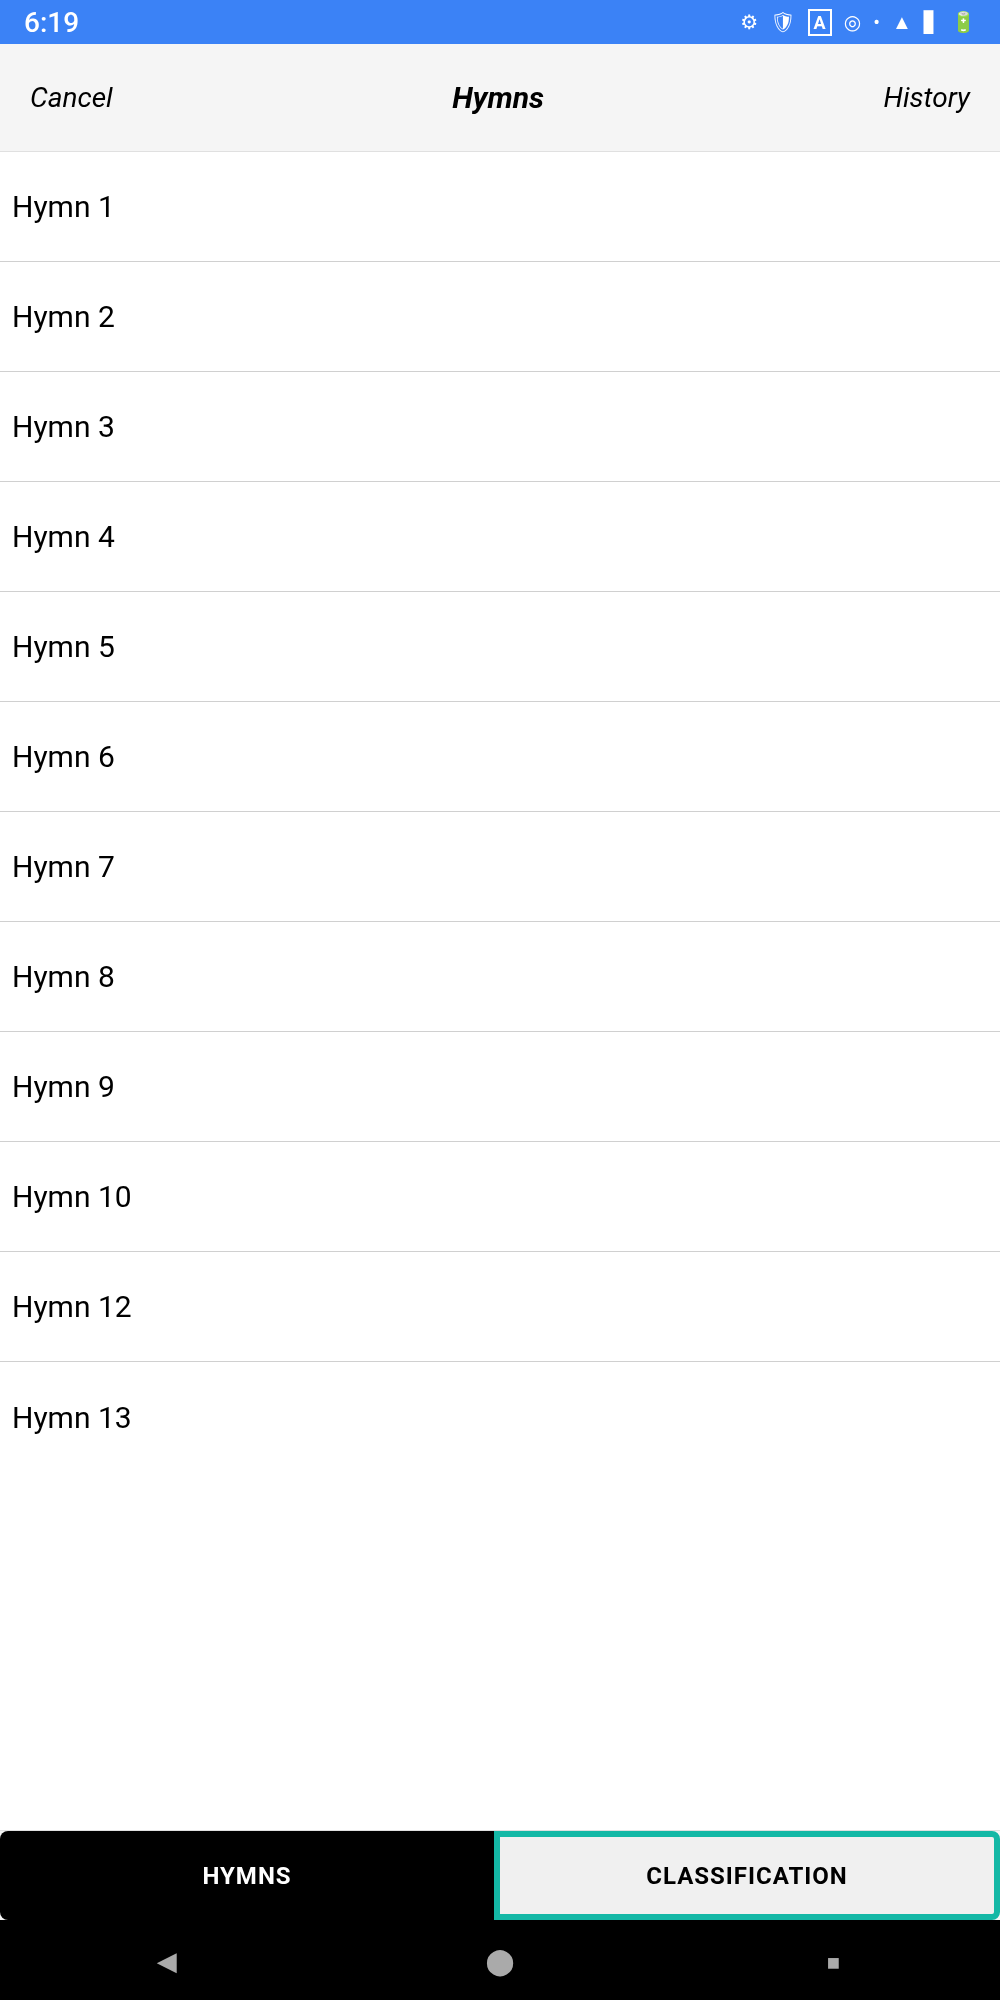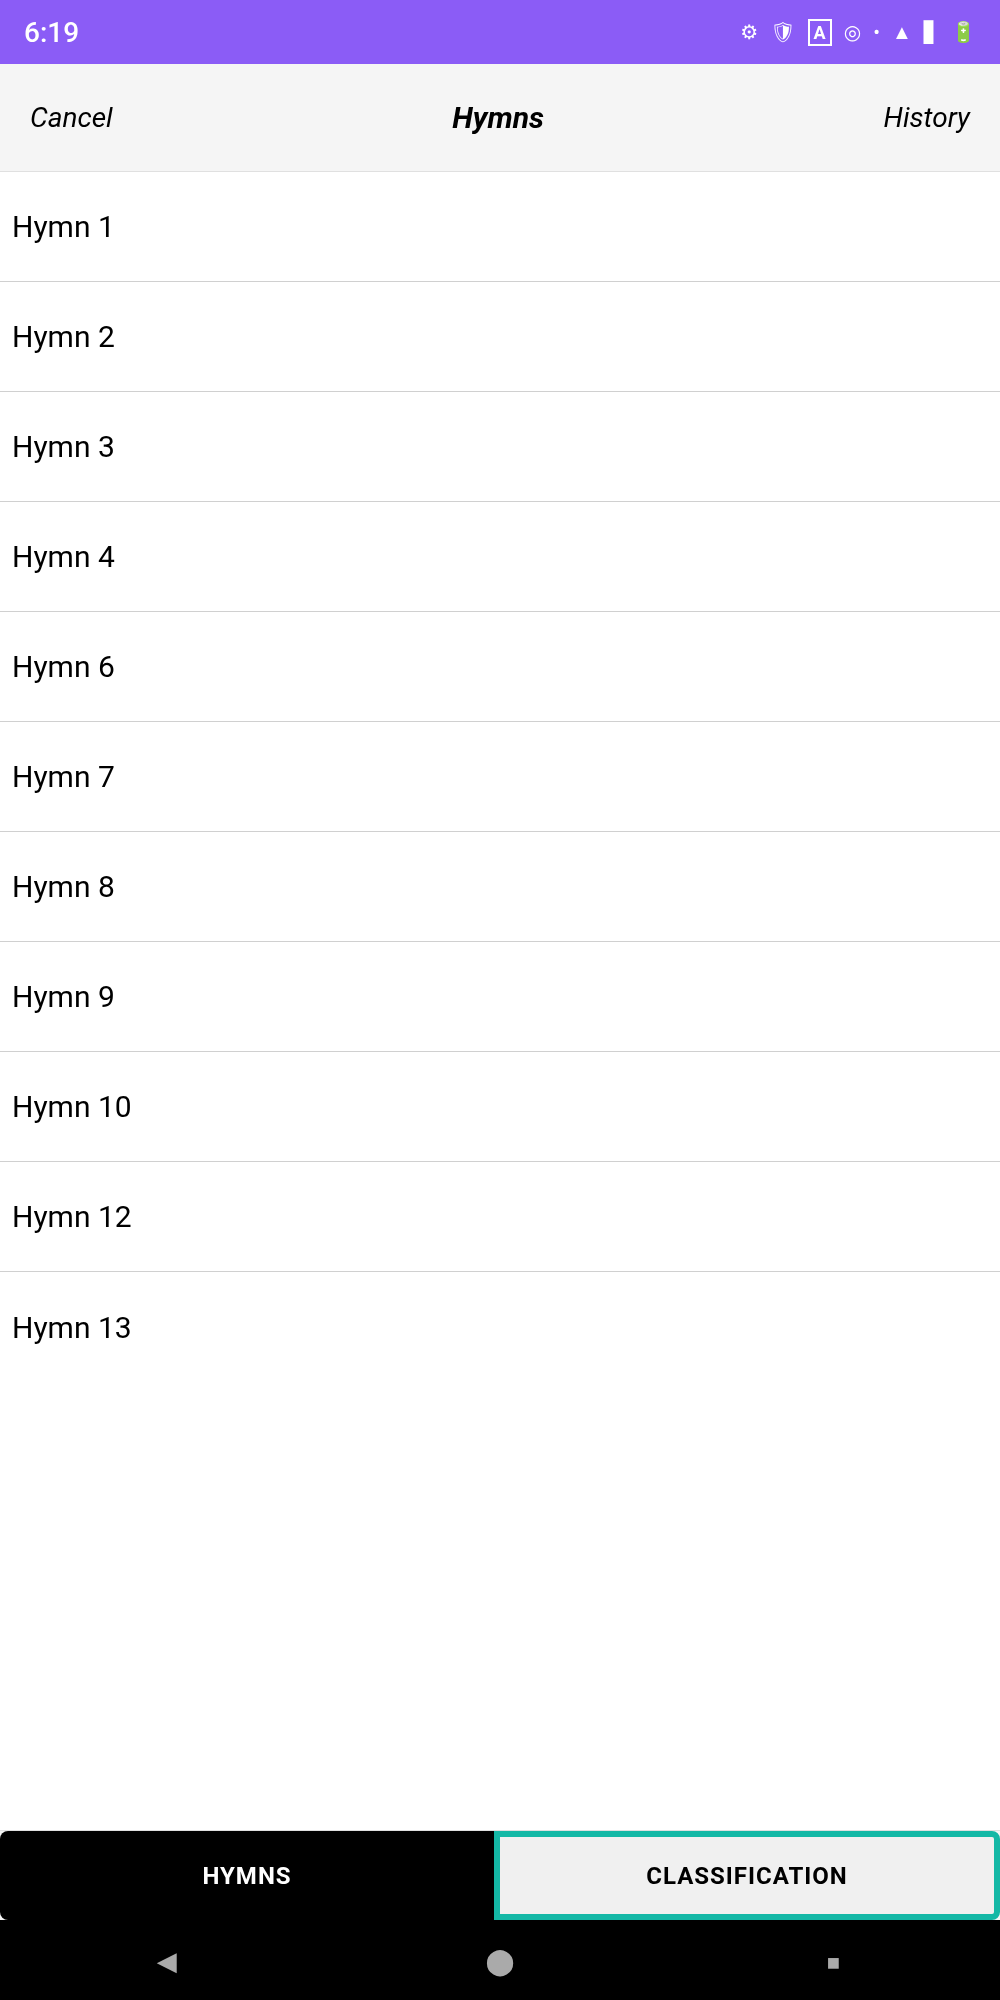--- a/index.html
+++ b/index.html
@@ -13,22 +13,22 @@
       height: 2000px;
       background: #ffffff;
       font-family: 'Roboto', Arial, sans-serif;
       overflow: hidden;
       display: flex;
       flex-direction: column;
     }
 
     
     .status-bar {
-      background: #8b5cf6;
-      height: 64px;
+      background: #3b82f6;
+      height: 44px;
       display: flex;
       align-items: center;
       justify-content: space-between;
       padding: 0 24px;
       flex-shrink: 0;
     }
 
     .status-bar-left {
       color: #ffffff;
       font-size: 28px;
@@ -230,20 +230,23 @@
     <div class="hymn-item">
       <span class="hymn-item-label">Hymn 2</span>
     </div>
     <div class="hymn-item">
       <span class="hymn-item-label">Hymn 3</span>
     </div>
     <div class="hymn-item">
       <span class="hymn-item-label">Hymn 4</span>
     </div>
     <div class="hymn-item">
+      <span class="hymn-item-label">Hymn 5</span>
+    </div>
+    <div class="hymn-item">
       <span class="hymn-item-label">Hymn 6</span>
     </div>
     <div class="hymn-item">
       <span class="hymn-item-label">Hymn 7</span>
     </div>
     <div class="hymn-item">
       <span class="hymn-item-label">Hymn 8</span>
     </div>
     <div class="hymn-item">
       <span class="hymn-item-label">Hymn 9</span>

